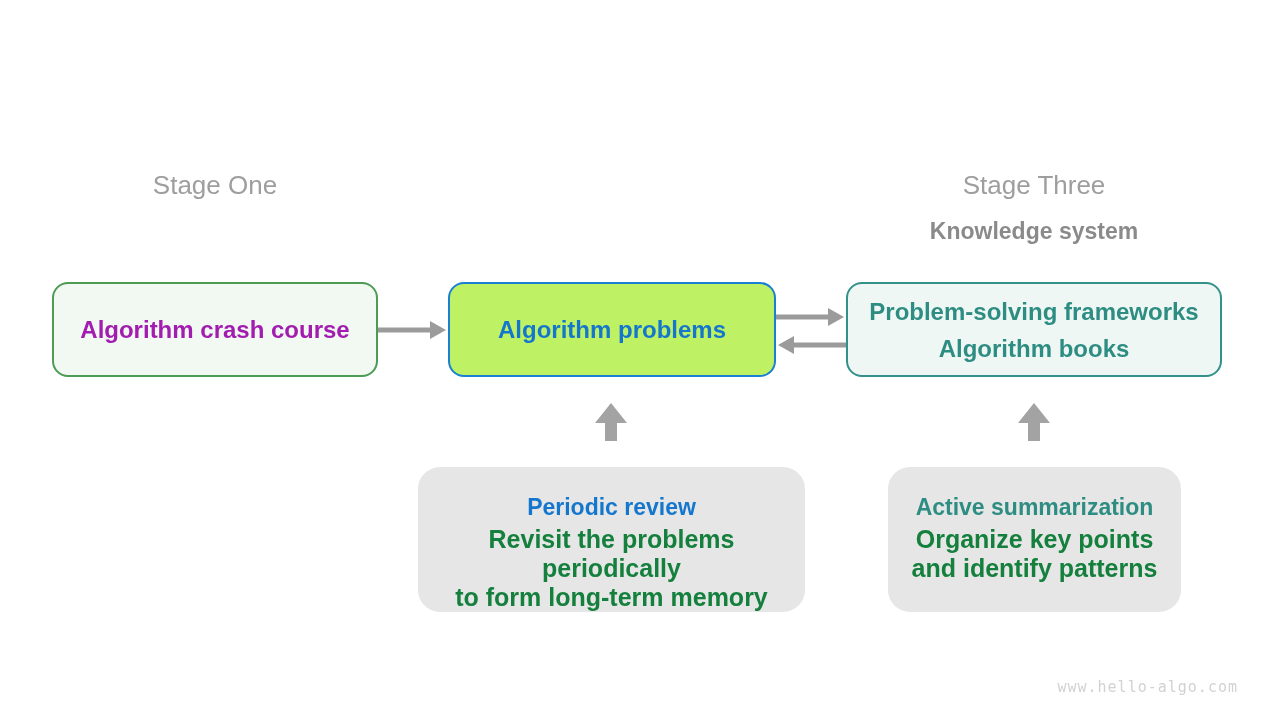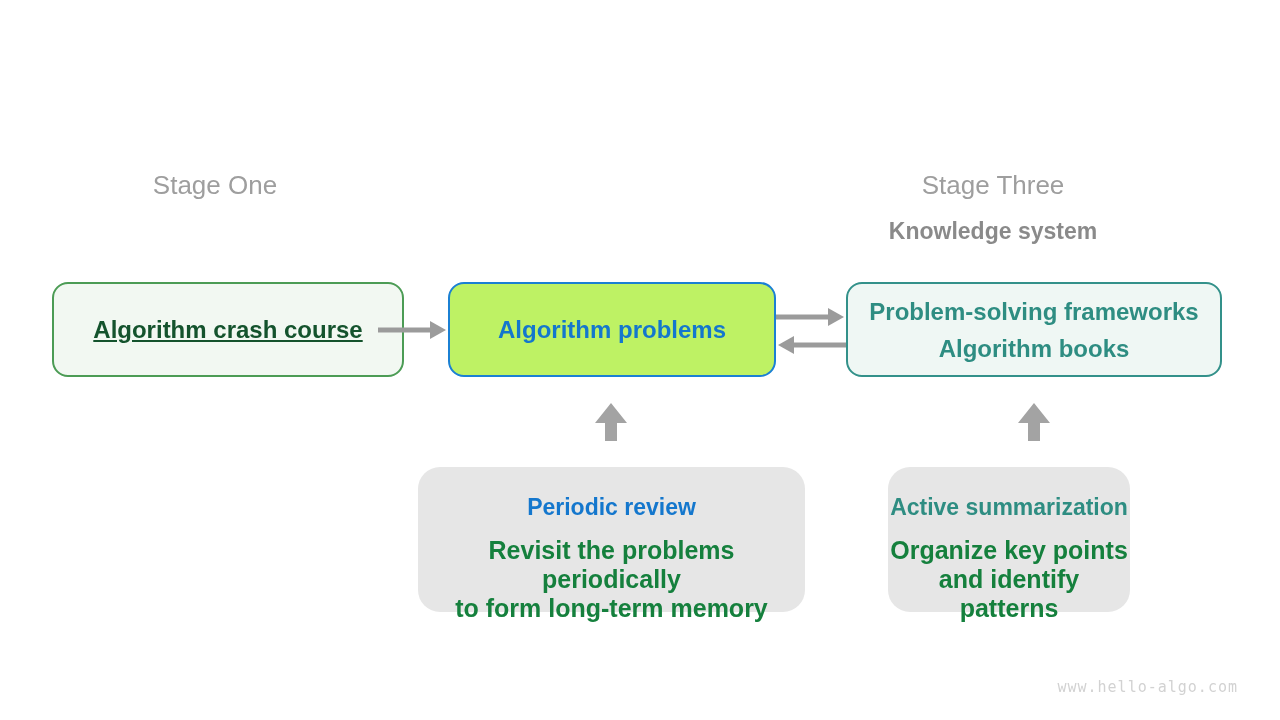--- a/index.html
+++ b/index.html
@@ -13,21 +13,21 @@
     width: 1280px;
     height: 720px;
     background: #ffffff;
     overflow: hidden;
   }
 
   
   .stage-header { position: absolute; text-align: center; }
   .stage-header.col1 { left: 52px;  top: 170px; width: 326px; }
   .stage-header.col2 { left: 448px; top: 170px; width: 328px; }
-  .stage-header.col3 { left: 805px; top: 170px; width: 376px; }
+  .stage-header.col3 { left: 846px; top: 170px; width: 376px; }
   .stage-title {
     font-size: 26px;
     line-height: 30px;
     color: #9e9e9e;
     font-weight: 400;
   }
   .stage-subtitle {
     margin-top: 17px;
     font-size: 23px;
     line-height: 28px;
@@ -46,25 +46,24 @@
     display: flex;
     flex-direction: column;
     align-items: center;
     justify-content: center;
     text-align: center;
     font-size: 24px;
     font-weight: 700;
     line-height: 37px;
   }
   .box-green {
-    left: 52px; width: 352px;
+    left: 52px; width: 326px;
     background: #f2f8f2;
     border-color: #4c9c55;
-    color: #14532d;
-    text-decoration: underline;
+    color: #a21caf;
   }
   .box-blue {
     left: 448px; width: 328px;
     background: #bef264;
     border-color: #1b80d3;
     color: #1477cd;
   }
   .box-teal {
     left: 846px; width: 376px;
     background: #eff7f4;
@@ -85,25 +84,25 @@
     position: absolute;
     top: 467px;
     height: 145px;
     box-sizing: border-box;
     background: #e6e6e6;
     border-radius: 22px;
     display: flex;
     flex-direction: column;
     align-items: center;
     padding-top: 26px;
-    gap: 15px;
+    gap: 4px;
     text-align: center;
   }
   .note-1 { left: 418px; width: 387px; }
-  .note-2 { left: 888px; width: 242px; }
+  .note-2 { left: 888px; width: 293px; }
   .note-title {
     font-size: 23px;
     line-height: 28px;
     font-weight: 700;
   }
   .note-title.blue { color: #1477cd; }
   .note-title.teal { color: #2e8d82; }
   .note-body {
     font-size: 25px;
     line-height: 29px;

